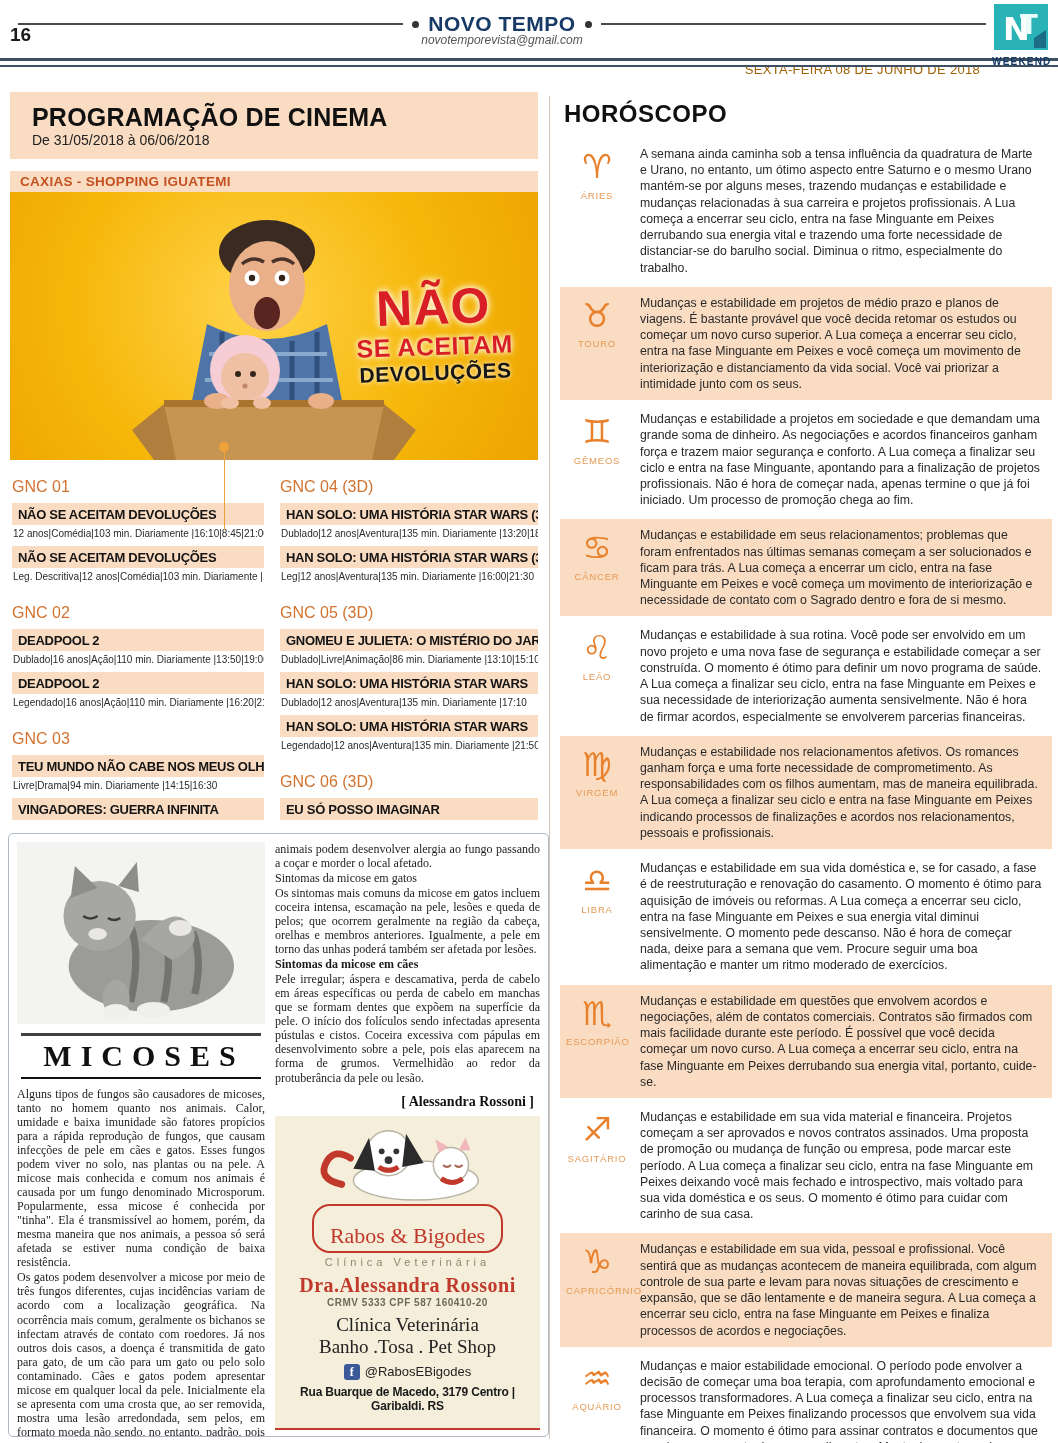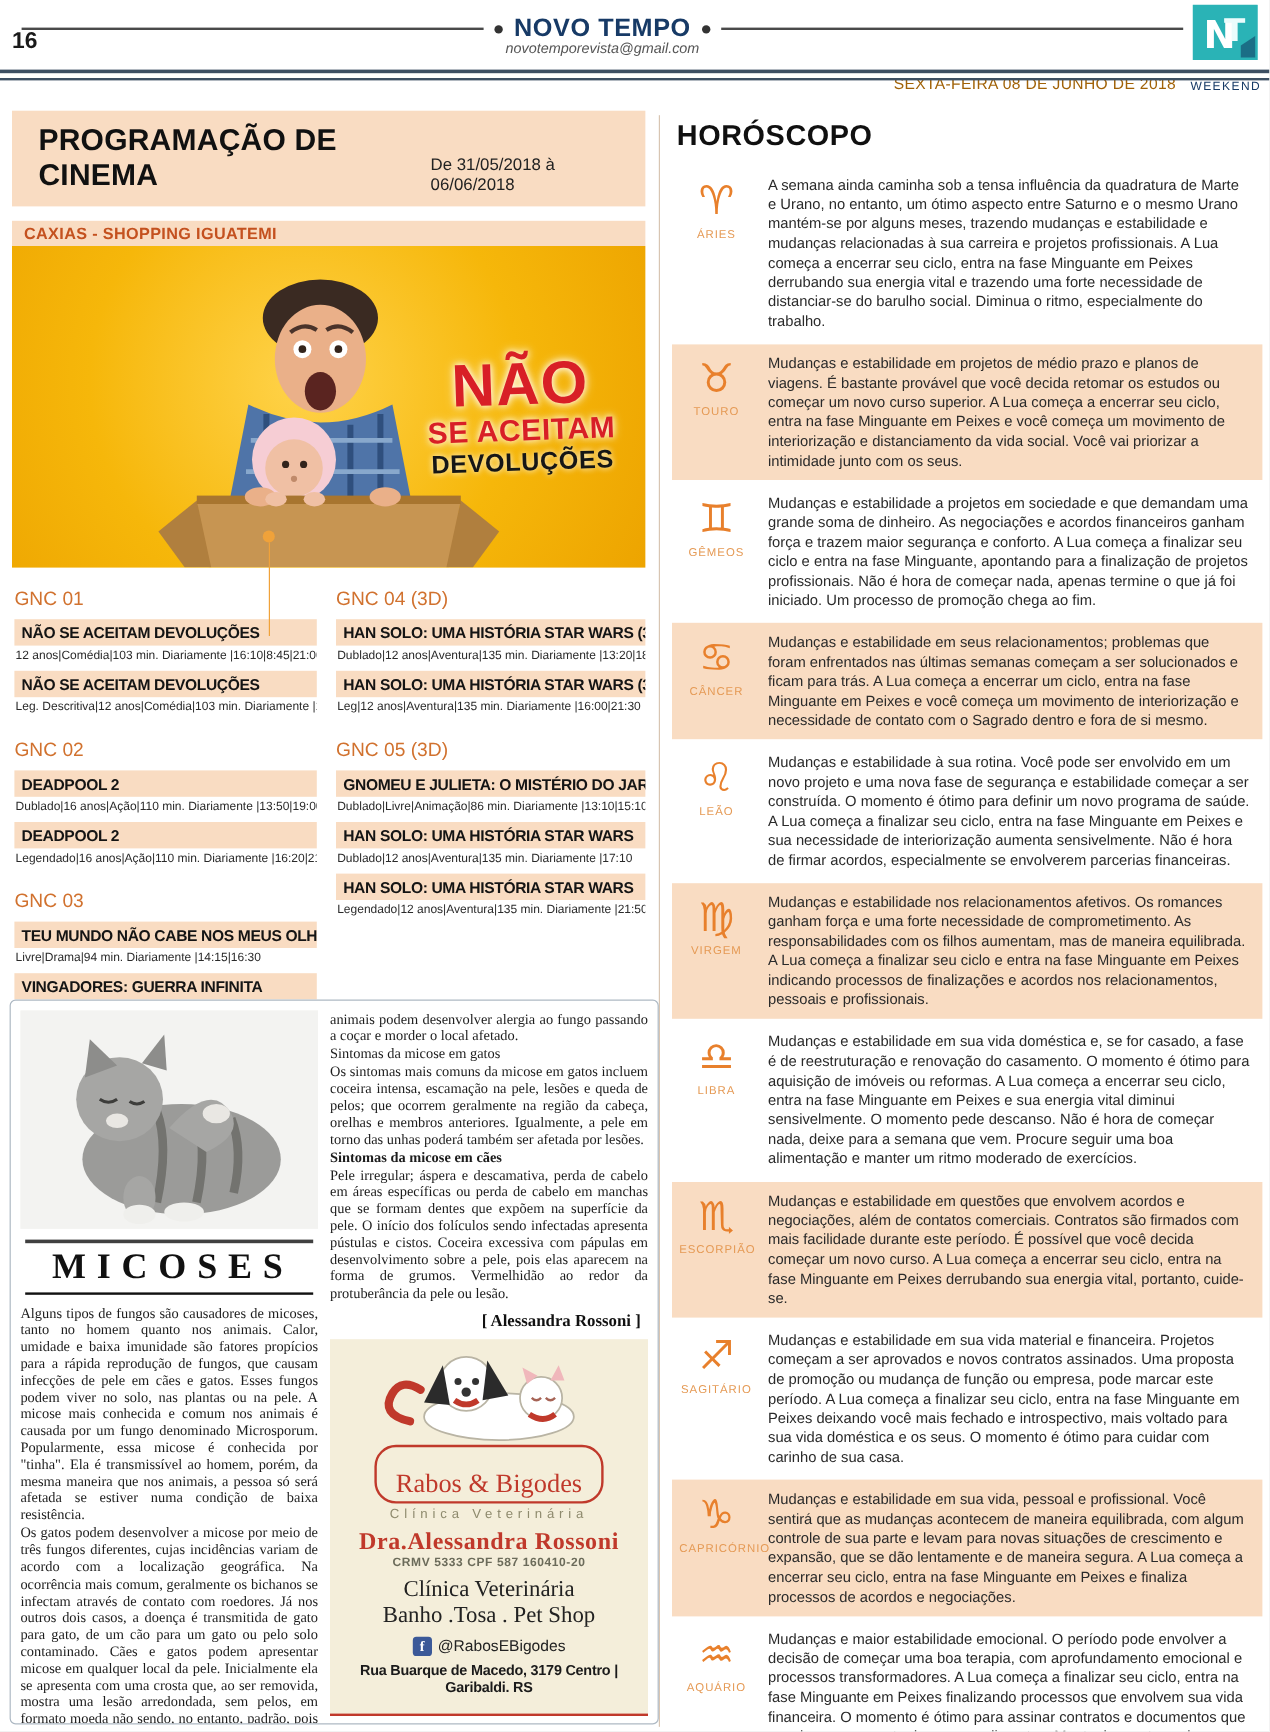--- a/index.html
+++ b/index.html
@@ -17,26 +17,26 @@
   .mast-dot { width:7px; height:7px; border-radius:50%; background:#333; }
   .masthead { color:var(--navy,#173a66); font-weight:bold; font-size:21px; letter-spacing:.5px; white-space:nowrap; }
   .page-num { position:absolute; left:10px; top:24px; font-size:19px; font-weight:bold; color:#1a1a1a; }
   .email { position:absolute; left:18px; right:72px; top:33px; text-align:center; font-style:italic; color:#555; font-size:12px; }
   .hdate { position:absolute; right:78px; top:28px; font-size:13px; color:#a16207; letter-spacing:.3px;margin-top:34px; }
   .double-rule { position:absolute; left:0; right:0; top:58px; height:9px;
                  border-top:3px solid #3d4f63; border-bottom:2px solid #3d4f63; }
   .logo { position:absolute; right:8px; top:4px; width:58px; text-align:center; }
   .logo-box { width:54px; height:46px; margin:0 auto; background:var(--teal,#2ab3b6); position:relative; }
   .logo-box svg { display:block; }
-  .logo-word { font-size:10px; font-weight:normal; color:var(--navy,#173a66); letter-spacing:1.2px; margin-top:17px; }
+  .logo-word { font-size:10px; font-weight:bold; color:var(--navy,#173a66); letter-spacing:1.2px; margin-top:6px; }
 
   
   .cinema { position:absolute; left:10px; top:92px; width:528px; height:741px; overflow:hidden; }
   .cinema-header { background:var(--peach,#f9dcc2); display:flex; justify-content:space-between;
-                   align-items:flex-end; padding:11px 16px 11px 22px; }
+                   align-items:flex-start; padding:11px 16px 11px 22px;flex-direction:column; }
   .cinema-title { font-size:25px; font-weight:bold; color:#111; letter-spacing:.2px; }
   .cinema-dates { font-size:14px; color:#222; }
   .venue-bar { background:var(--peach,#f9dcc2); margin-top:12px; padding:3px 10px;
                font-weight:bold; color:var(--orange_red,#c4511f); font-size:13.5px; letter-spacing:.3px; }
   .poster { position:relative; height:268px;
             background:radial-gradient(circle at 46% 42%, #ffd34a 0%, #f6b70a 55%, #eda400 100%); overflow:hidden; }
   .poster svg { position:absolute; inset:0; }
   .poster-text { position:absolute; right:26px; top:92px; text-align:center; transform:rotate(-2deg); }
   .poster-l1 { font-size:50px; font-weight:900; color:var(--poster_red,#d81f26); line-height:.95;
                text-shadow:0 0 6px #fff,0 0 10px #ffecb0; letter-spacing:1px; }
@@ -209,20 +209,24 @@
           </div>
           <div class="room-group">
             <h3 class="room-label">GNC 05 (3D)</h3>
             <div class="movie-title">GNOMEU E JULIETA: O MISTÉRIO DO JARDIM (3D)</div>
             <div class="movie-info">Dublado|Livre|Animação|86 min. Diariamente |13:10|15:10|20:00</div>
             <div class="movie-title">HAN SOLO: UMA HISTÓRIA STAR WARS</div>
             <div class="movie-info">Dublado|12 anos|Aventura|135 min. Diariamente |17:10</div>
             <div class="movie-title">HAN SOLO: UMA HISTÓRIA STAR WARS</div>
             <div class="movie-info">Legendado|12 anos|Aventura|135 min. Diariamente |21:50</div>
           </div>
+          <div class="room-group">
+            <h3 class="room-label">GNC 06 (3D)</h3>
+            <div class="movie-title">EU SÓ POSSO IMAGINAR</div>
+          </div>
         </div>
     </div>
   </section>
 
   <div class="connector">
     <div class="pin"></div>
     <div class="string"></div>
   </div>
 
   <div class="vdiv"></div>

